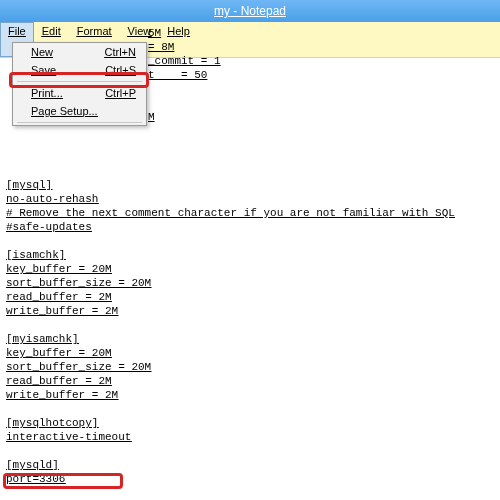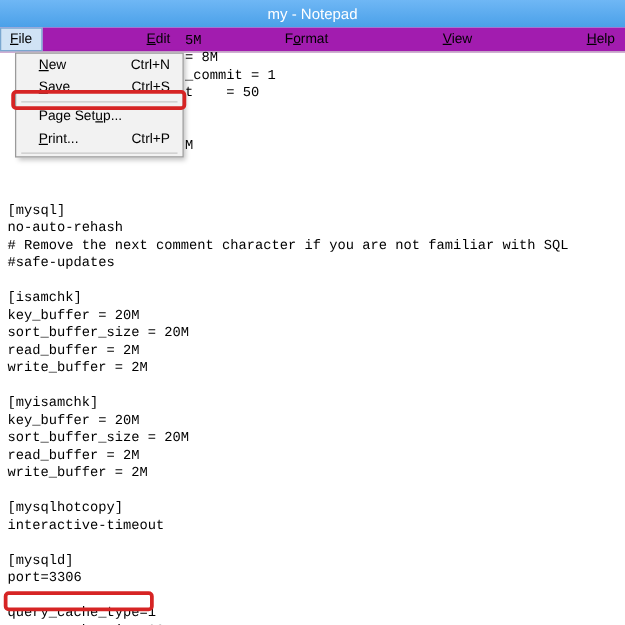--- a/index.html
+++ b/index.html
@@ -1,38 +1,37 @@
 <!DOCTYPE html>
 <html><head>
   <meta charset="utf-8">
   <style>
-    * { margin: 0; padding: 0; box-sizing: border-box; }
+    * { margin: 0; padding: 0; box-sizing: border-box; text-decoration: underline; }
     body {
       font-family: 'Segoe UI', Tahoma, sans-serif;
       font-size: 11px;
       background: #fff;
       width: 500px;
       height: 500px;
       overflow: hidden;
       position: relative;
     }
     .titlebar {
       background: linear-gradient(to bottom, #6fb7f5, #4aa0e8);
       height: 22px;
       color: #fff;
       text-align: center;
       line-height: 22px;
       font-size: 12px;
     }
     .menubar {
-      background: #a21caf;
-      height: 20px;
+      background: #fef9c3;
+      height: 36px;
       display: flex;
       border-bottom: 1px solid #d0d0d0;
-      justify-content: space-between;
     }
     .menu-item {
       padding: 3px 8px;
       font-size: 11px;
       cursor: default;
     }
     .menu-item.open {
       background: #d0e3f5;
       border: 1px solid #7aa7d0;
       padding: 2px 7px;
@@ -127,26 +126,26 @@
   <div class="dd-item">
       <span><span style="text-decoration:underline">N</span>ew</span>
       <span>Ctrl+N</span>
     </div>
   <div class="dd-item">
       <span><span style="text-decoration:underline">S</span>ave</span>
       <span>Ctrl+S</span>
     </div>
   <div class="dd-sep"></div>
   <div class="dd-item">
+      <span><span style="text-decoration:underline">P</span>rint...</span>
+      <span>Ctrl+P</span>
+    </div>
+  <div class="dd-item">
       <span>Page Set<span style="text-decoration:underline">u</span>p...</span>
       <span></span>
-    </div>
-  <div class="dd-item">
-      <span><span style="text-decoration:underline">P</span>rint...</span>
-      <span>Ctrl+P</span>
     </div>
   <div class="dd-sep"></div>
 </div>
 
 <div class="highlight-save"></div>
 
 <div class="content" style="margin-top:118px;">[mysql]
 no-auto-rehash
 # Remove the next comment character if you are not familiar with SQL
 #safe-updates

